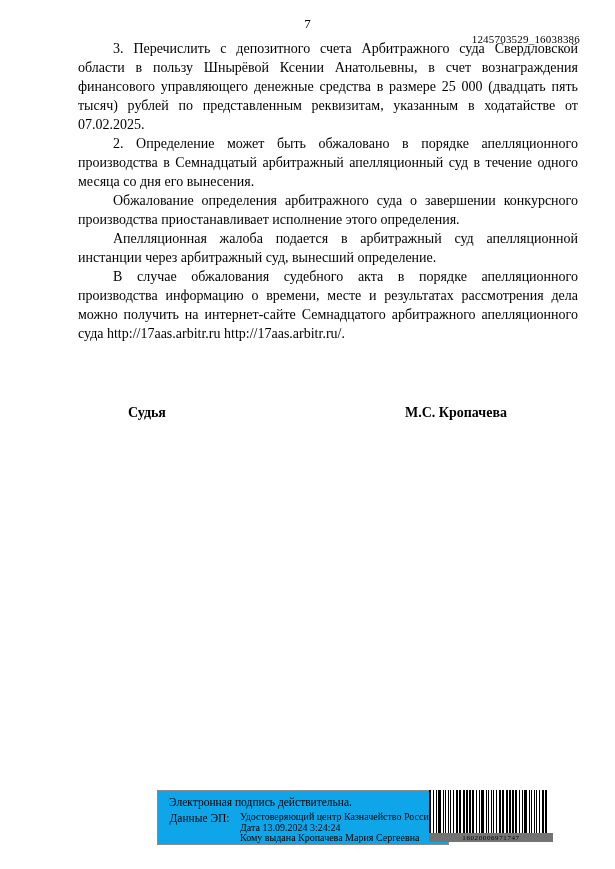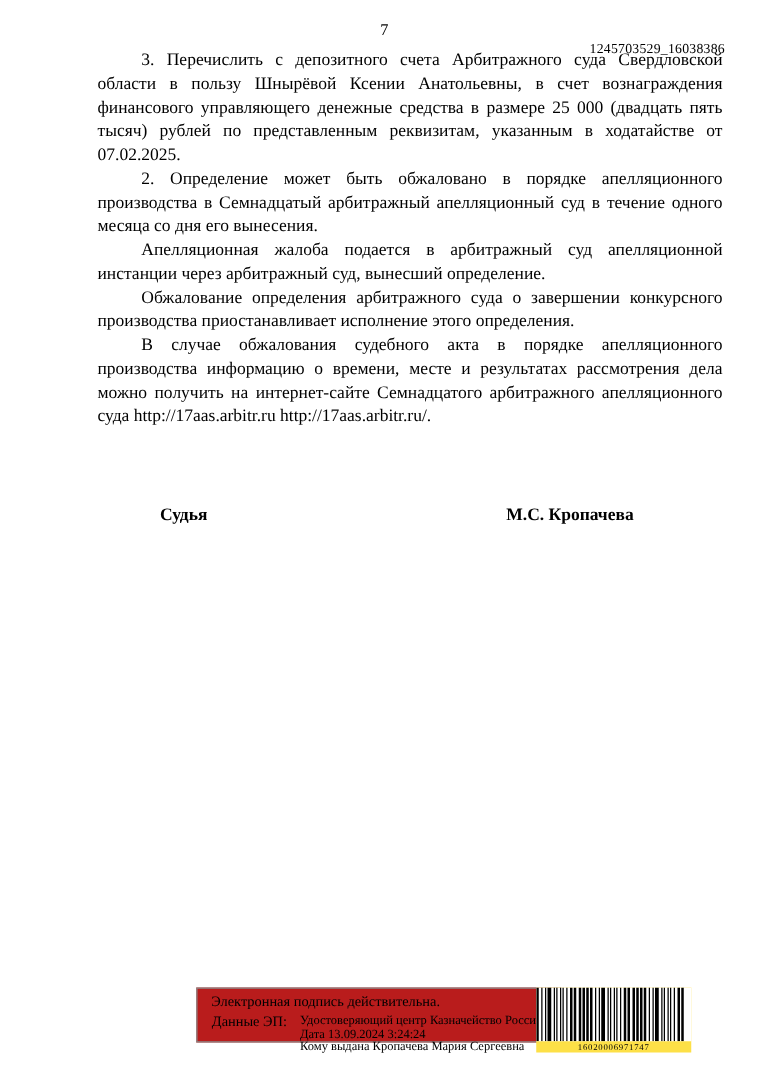--- a/index.html
+++ b/index.html
@@ -59,25 +59,25 @@
     line-height: 19px;
   }
   .sig-role { position: absolute; left: 50px; }
   .sig-name { position: absolute; left: 327px; text-align: right; }
   
   .stamp-box {
     position: absolute;
     left: 157px;
     top: 790px;
     width: 292px;
-    height: 44px;
+    height: 55px;
     border: 1px solid #8a8a8a;
     box-sizing: border-box;
     padding: 5px 0 0 11px;
-    background: #b91c1c;
+    background: #0ea5e9;
   }
   .stamp-valid {
     font-size: 11.5px;
     line-height: 13px;
     margin-bottom: 3px;
     white-space: nowrap;
   }
   .stamp-row { display: flex; align-items: flex-start; }
   .stamp-label {
     font-size: 11.5px;
@@ -92,21 +92,21 @@
     line-height: 10.5px;
     padding-left: 10px;
     white-space: nowrap;
   }
   
   .barcode-wrap {
     position: absolute;
     left: 429px;
     top: 790px;
     width: 124px;
-    background: #fde047;
+    background: #737373;
     text-align: center;
   }
   .barcode-bars {
     height: 43px;
     font-size: 0;
     white-space: nowrap;
     overflow: hidden;
     background: #ffffff;
     text-align: left;
   }
@@ -128,22 +128,22 @@
 
 <div class="page">
 
   <div class="page-number">7</div>
 
   <div class="doc-id">1245703529_16038386</div>
 
   <div class="body-text" id="paragraphs">
       <p>3. Перечислить с депозитного счета Арбитражного суда Свердловской области в пользу Шнырёвой Ксении Анатольевны, в счет вознаграждения финансового управляющего  денежные средства в размере 25 000 (двадцать пять тысяч) рублей по представленным реквизитам, указанным в ходатайстве от 07.02.2025.</p>
       <p>2. Определение может быть обжаловано в порядке апелляционного производства в Семнадцатый арбитражный апелляционный суд в течение одного месяца со дня его вынесения.</p>
+      <p>Обжалование определения арбитражного суда о завершении конкурсного производства приостанавливает исполнение этого определения.</p>
       <p>Апелляционная жалоба подается в арбитражный суд апелляционной инстанции через арбитражный суд, вынесший определение.</p>
-      <p>Обжалование определения арбитражного суда о завершении конкурсного производства приостанавливает исполнение этого определения.</p>
       <p>В случае обжалования судебного акта в порядке апелляционного производства информацию о времени, месте и результатах рассмотрения дела можно получить на интернет-сайте Семнадцатого арбитражного апелляционного суда http://17aas.arbitr.ru http://17aas.arbitr.ru/.</p>
     </div>
 
   <div class="sig-line">
     <span class="sig-role">Судья</span>
     <span class="sig-name">М.С. Кропачева</span>
   </div>
 
   <div class="stamp-box">
     <div class="stamp-valid">Электронная подпись действительна.</div>

